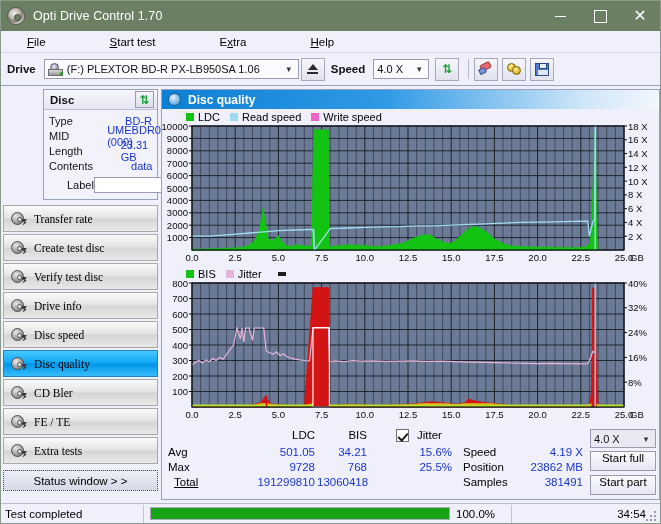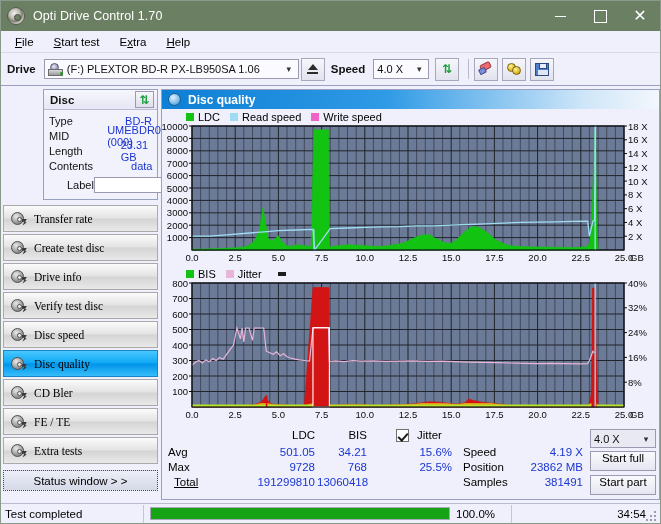--- a/index.html
+++ b/index.html
@@ -32,22 +32,22 @@
   .tb-icon:after{content:"";position:absolute;left:6px;top:6px;width:5px;height:5px;border-radius:50%;background:#6b7f63;border:1px solid #4d4d46;}
   .tb-title { margin-left:8px; font-size:12.5px; letter-spacing:.1px; }
   .tb-btns { margin-left:auto; display:flex; height:30px; }
   .tb-btn { width:40px; height:30px; display:flex;align-items:center;justify-content:center;
             color:#fff; font-size:13px; }
   .tb-btn.mini:before{content:"";display:block;width:11px;height:1px;background:#fff;}
   .tb-btn.maxi:before{content:"";display:block;width:11px;height:11px;border:1px solid #fff;}
   .tb-btn.close{font-size:16px;line-height:1;font-family:"DejaVu Sans",sans-serif;}
 
   
-  .menubar { height:22px; background:#eff0fb; display:flex; align-items:center; padding-left:8px;
-             border-bottom:1px solid #d7d8ea; font-size:11.5px; color:#000; }
+  .menubar { height:22px; background:#eff0fb; display:flex; align-items:center; padding-left:20px;
+             border-bottom:1px solid #d7d8ea; font-size:11.5px; color:#000;gap:44px; }
   .menu-item { padding:2px 10px 2px 6px; margin-right:4px; }
   .menu-item u { text-decoration:underline; }
 
   
   .toolbar { height:33px; background:#eff0fb; display:flex; align-items:center; padding:0 6px;
              border-bottom:1px solid #9aa0c0; }
   .tb-label { font-weight:bold; font-size:11.5px; margin-right:8px; color:#111; }
   .combo {
     height:20px; background:#fbfbff; border:1px solid #9a9ab0; display:flex; align-items:center;
     font-size:11px; padding:0 2px 0 3px; color:#111; position:relative;
@@ -289,28 +289,28 @@
               <i class="ring"></i>
               <i class="tick"></i>
             </span>
           <span>Create test disc</span>
         </div>
         <div class="nav">
           <span class="nico">
               <i class="ring"></i>
               <i class="tick"></i>
             </span>
+          <span>Verify test disc</span>
+        </div>
+        <div class="nav">
+          <span class="nico">
+              <i class="ring"></i>
+              <i class="tick"></i>
+            </span>
           <span>Drive info</span>
-        </div>
-        <div class="nav">
-          <span class="nico">
-              <i class="ring"></i>
-              <i class="tick"></i>
-            </span>
-          <span>Verify test disc</span>
         </div>
         <div class="nav">
           <span class="nico">
               <i class="ring"></i>
               <i class="tick"></i>
             </span>
           <span>Disc speed</span>
         </div>
         <div class="nav active">
           <span class="nico">

